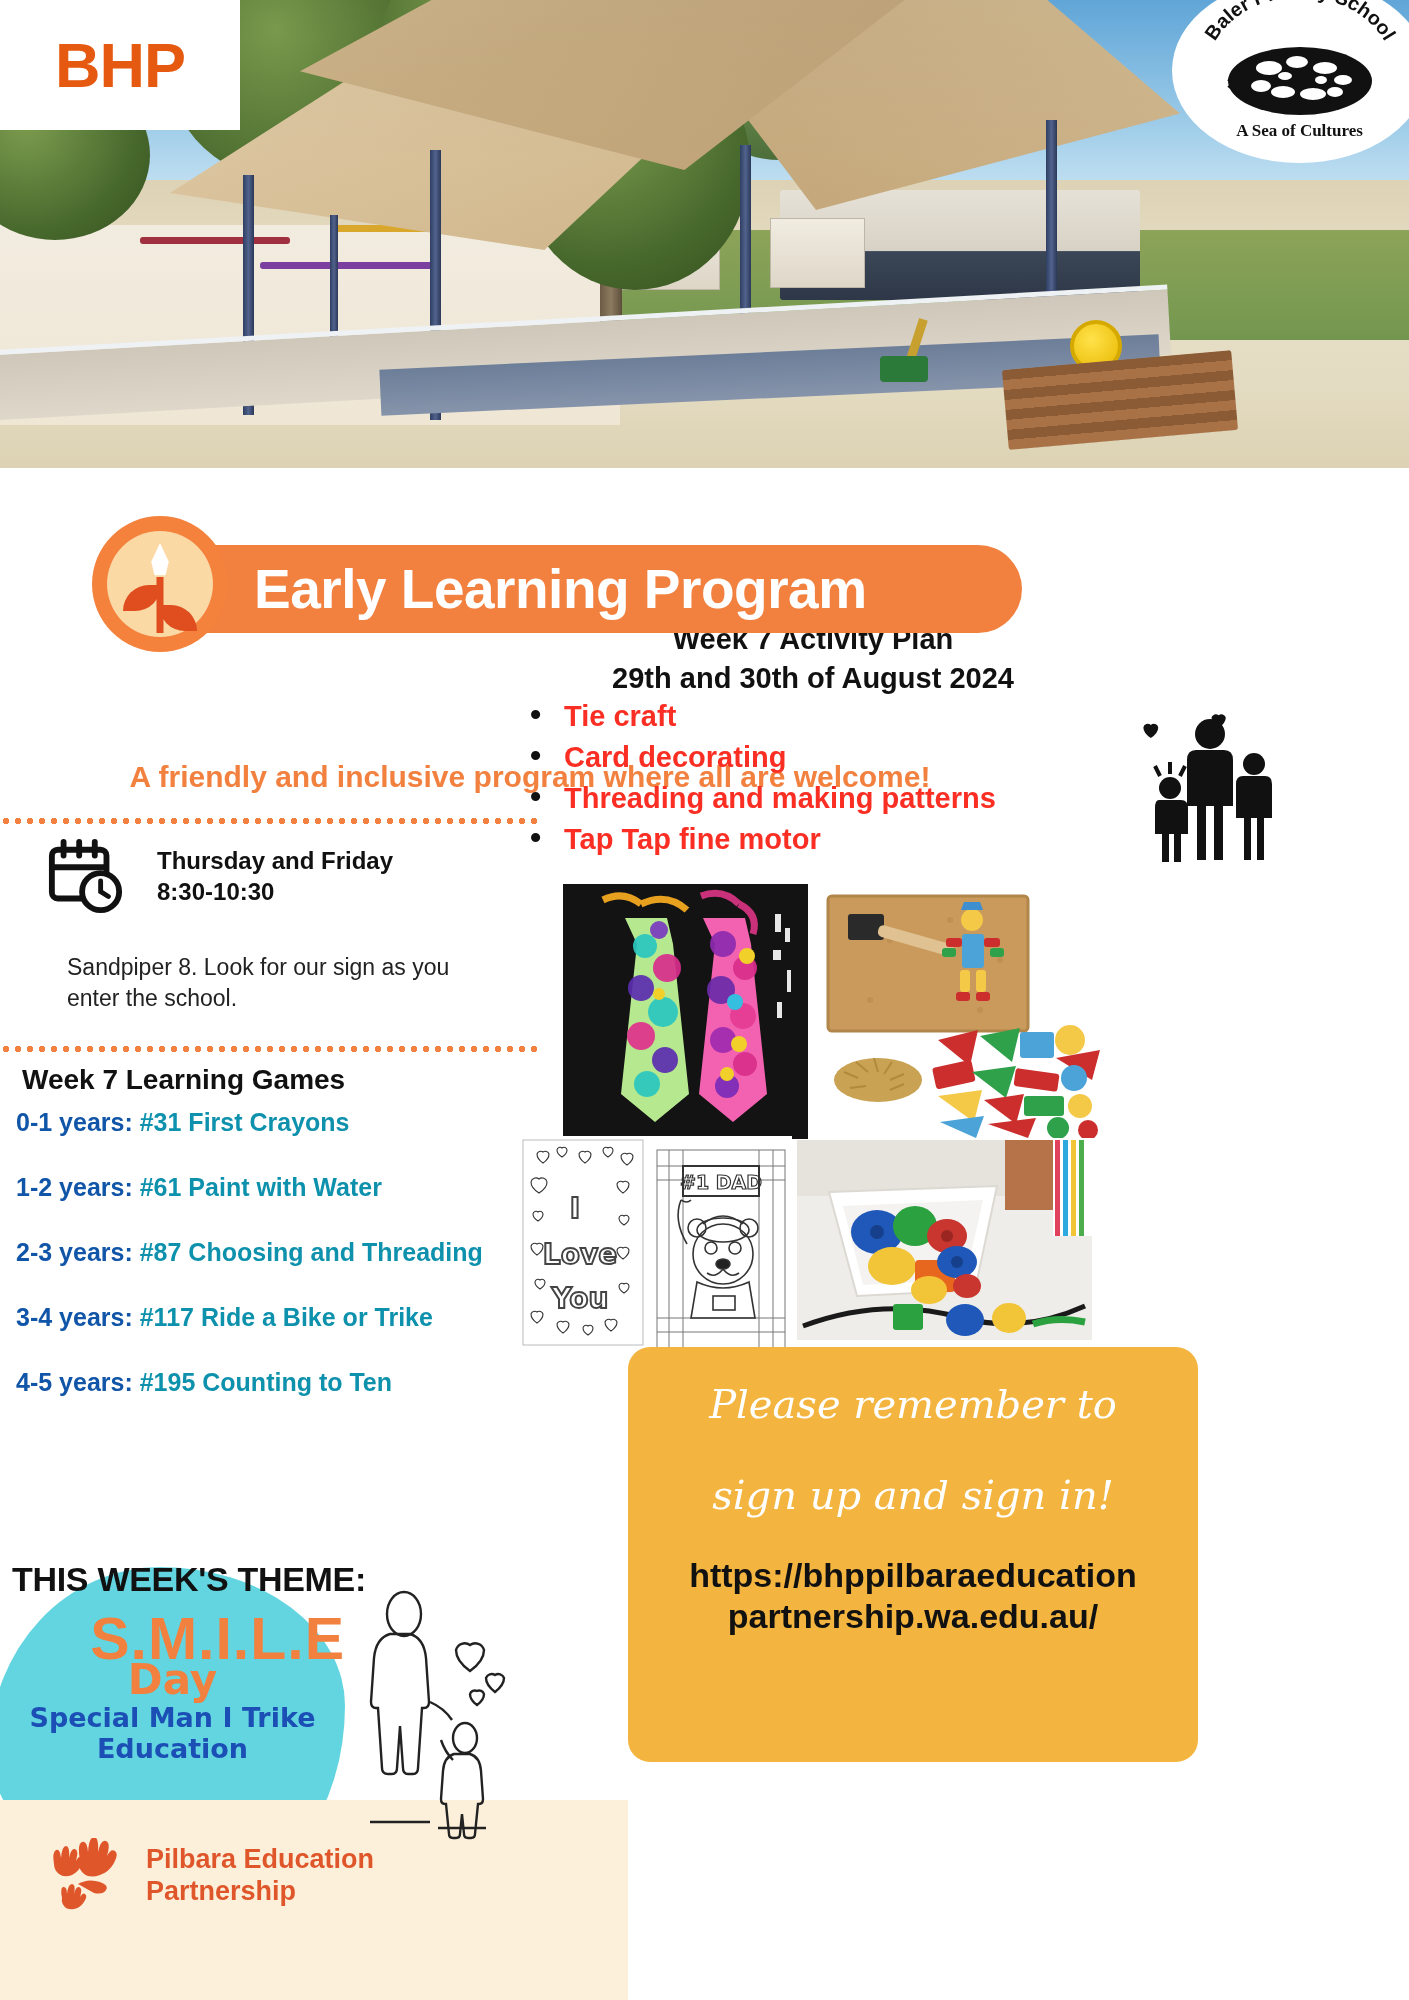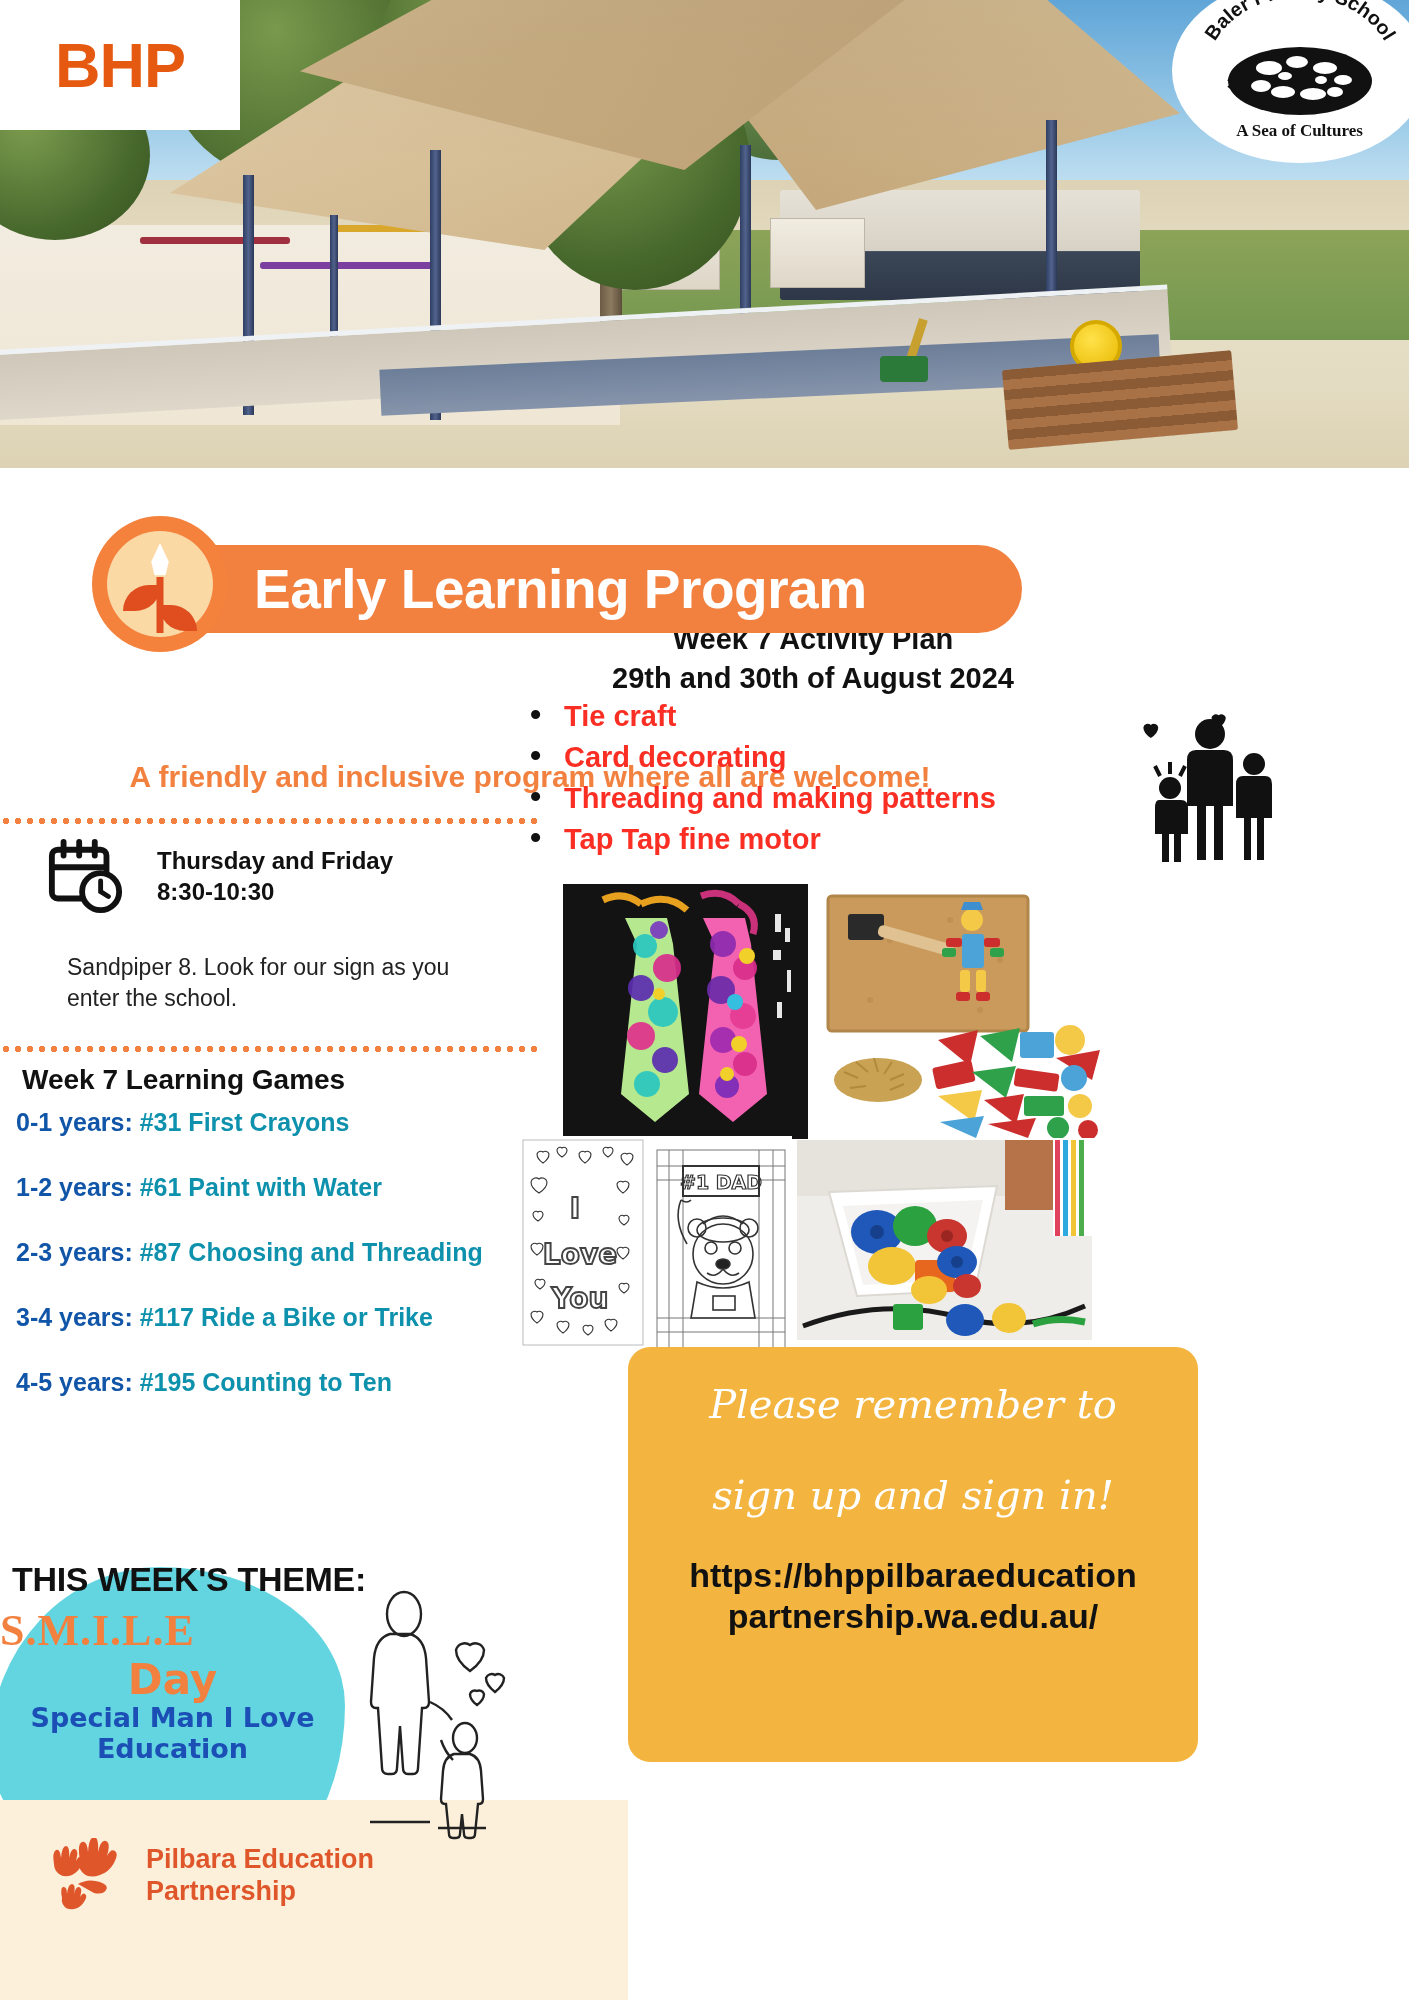--- a/index.html
+++ b/index.html
@@ -253,23 +253,23 @@
   .blob {
     position:absolute; left:-10px; top:1567px; width:355px; height:330px;
     background:#62D5E0; z-index:1;
     border-radius: 48% 52% 40% 60% / 55% 42% 58% 45%;
   }
   .theme-head {
     position:absolute; left:12px; top:1560px; z-index:3;
     font-size:34px; font-weight:bold; color:#111; letter-spacing:-0.3px;
   }
   .smile {
-    position:absolute; left:0px; top:1605px; width:345px; text-align:left; z-index:3;
-    color:#F2813F; font-size:44px; font-weight:bold;
-    font-family:Liberation Serif, serif; letter-spacing:1px;
+    position:absolute; left:0px; top:1605px; width:345px; text-align:right; z-index:3;
+    color:#F2813F; font-size:59px; font-weight:bold;
+    font-family:Liberation Sans, sans-serif; letter-spacing:1px;
   }
   .smile-day {
     position:absolute; left:0px; top:1655px; width:345px; text-align:center; z-index:3;
     color:#F2813F; font-size:42px; font-weight:bold; font-family:"DejaVu Sans", sans-serif;
   }
   .smile-sub {
     position:absolute; left:0px; top:1702px; width:345px; text-align:center; z-index:3;
     color:#1B4FB5; font-size:27px; font-weight:bold; line-height:1.16;
     font-family:"DejaVu Sans", sans-serif;
   }
@@ -473,21 +473,21 @@
       <span class="age">4-5 years:</span>
       <span class="nm">#195 Counting to Ten</span>
     </div>
   </div>
 
   <div class="blob"></div>
   <div class="theme-head">THIS WEEK'S THEME:</div>
   <div class="smile">S.M.I.L.E</div>
   <div class="smile-day">Day</div>
   <div class="smile-sub">
-    <div>Special Man I Love</div>
+    <div>Special Man I Trike</div>
     <div>Education</div>
   </div>
   <svg class="dadkid" viewBox="0 0 170 250">
     <g fill="none" stroke="#222" stroke-width="2.4">
       <ellipse cx="52" cy="24" rx="17" ry="22"></ellipse>
       <path d="M38,44 q-14,4 -16,24 l-3,44 q0,6 5,6 h2 l4,60 q0,6 6,6 h4 q5,0 5,-6 l3,-42 l3,42 q0,6 5,6 h5 q5,0 5,-6 l4,-60 h2 q5,0 5,-6 l-3,-44 q-2,-20 -16,-24z"></path>
       <path d="M78,112 q14,6 22,18"></path>
       <ellipse cx="113" cy="148" rx="12" ry="15"></ellipse>
       <path d="M102,164 q-10,3 -11,17 l-2,28 q0,5 4,5 h1 l3,30 q0,4 4,4 h3 q4,0 4,-4 l2,-20 l2,20 q0,4 4,4 h3 q4,0 4,-4 l3,-30 h1 q4,0 4,-5 l-2,-28 q-1,-14 -11,-17z"></path>
       <path d="M101,170 q-8,-8 -12,-20"></path>

